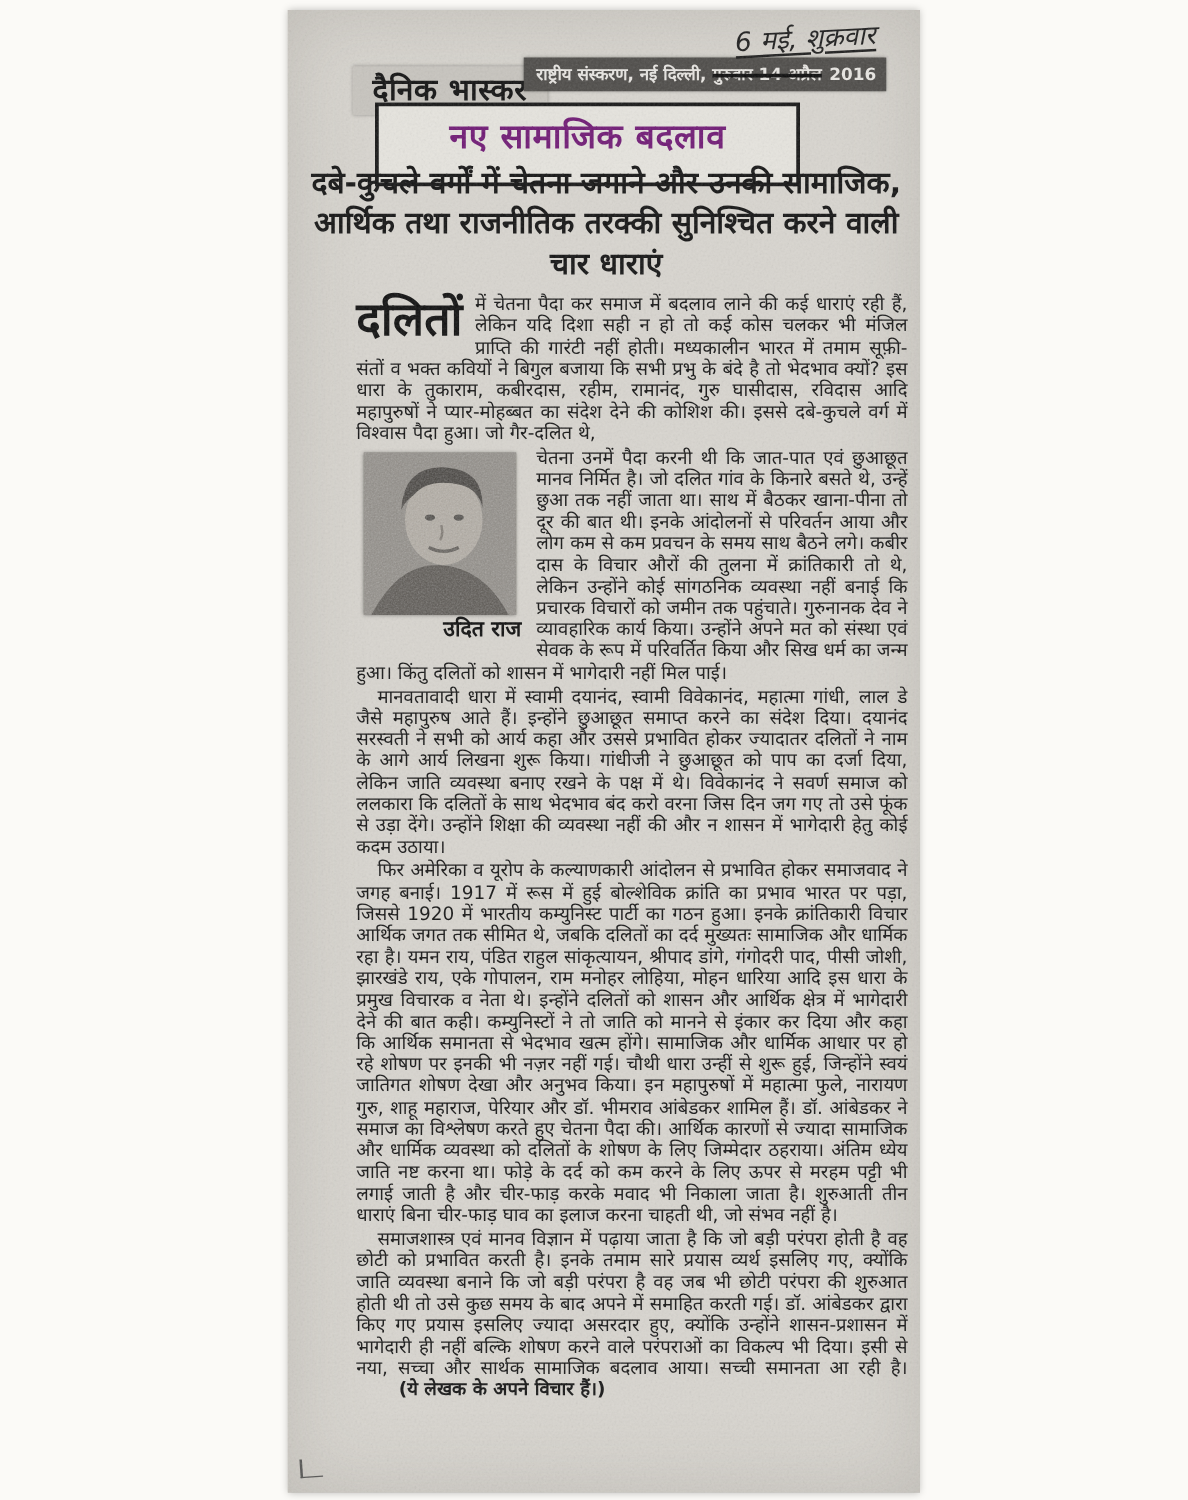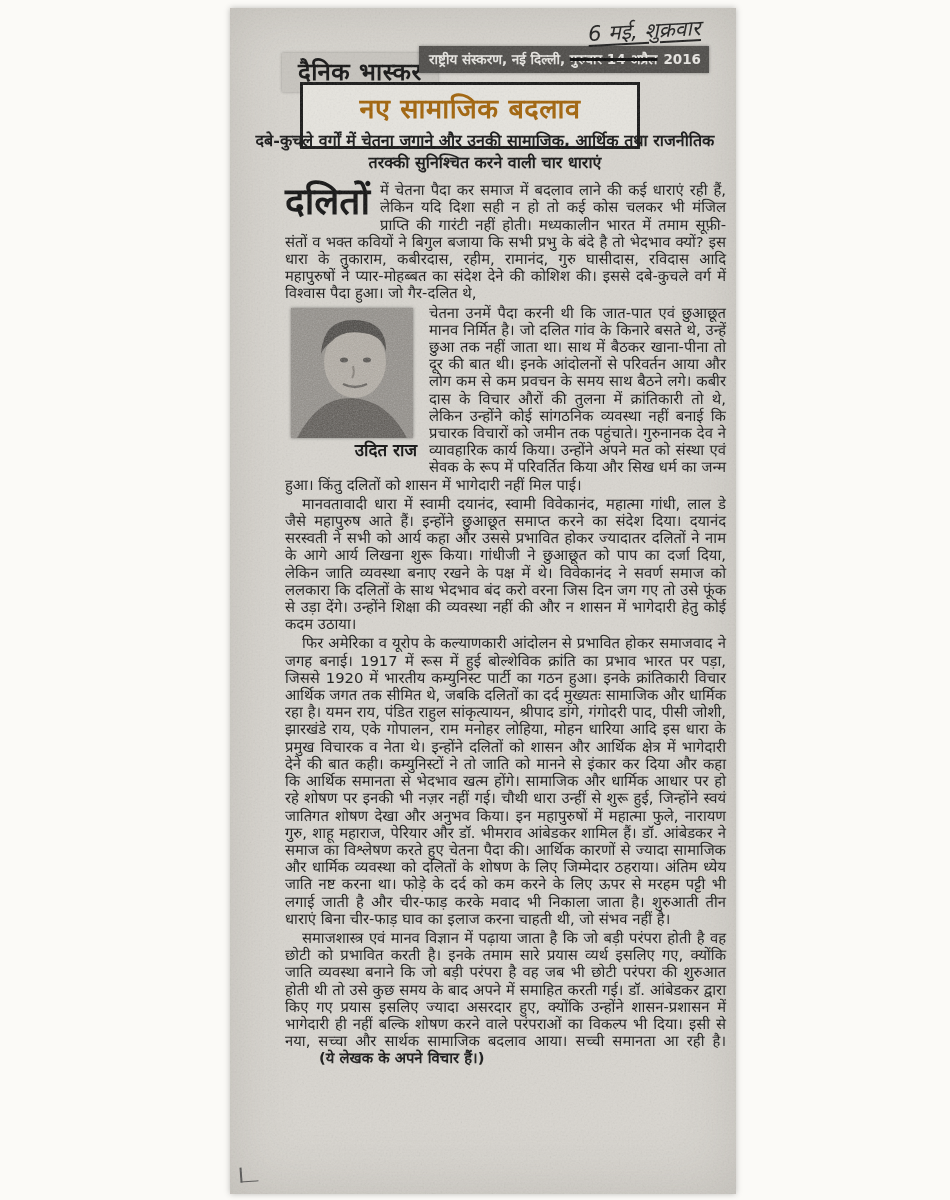--- a/index.html
+++ b/index.html
@@ -63,39 +63,39 @@
     white-space:nowrap;
   }
   
   .kicker{
     position:absolute;left:70px;top:74px;
     width:322px;
     border:3px solid #161616;
     background:#e6e4de;
     text-align:center;
     font-size:27px;font-weight:bold;
-    color:#a16207;
+    color:#701a75;
     padding:4px 6px 20px 6px;
     letter-spacing:.5px;
   }
   
   .article{
     position:absolute;left:14px;top:118px;
     width:482px;
   }
   .headline{
     margin:0 0 6px 0;
     font-size:43px;line-height:1.2;
     font-weight:bold;
     color:#0b0b0b;
     letter-spacing:.3px;
   }
   .subhead{
     margin:4px 0 8px 0;
-    font-size:16px;line-height:1.35;
+    font-size:24px;line-height:1.35;
     font-weight:bold;
     text-align:center;
     color:#141414;
   }
   .body-text{
     color:#161616;
     font-size:14.8px;
     line-height:17.2px;
     text-align:justify;
     margin-left:41px;

